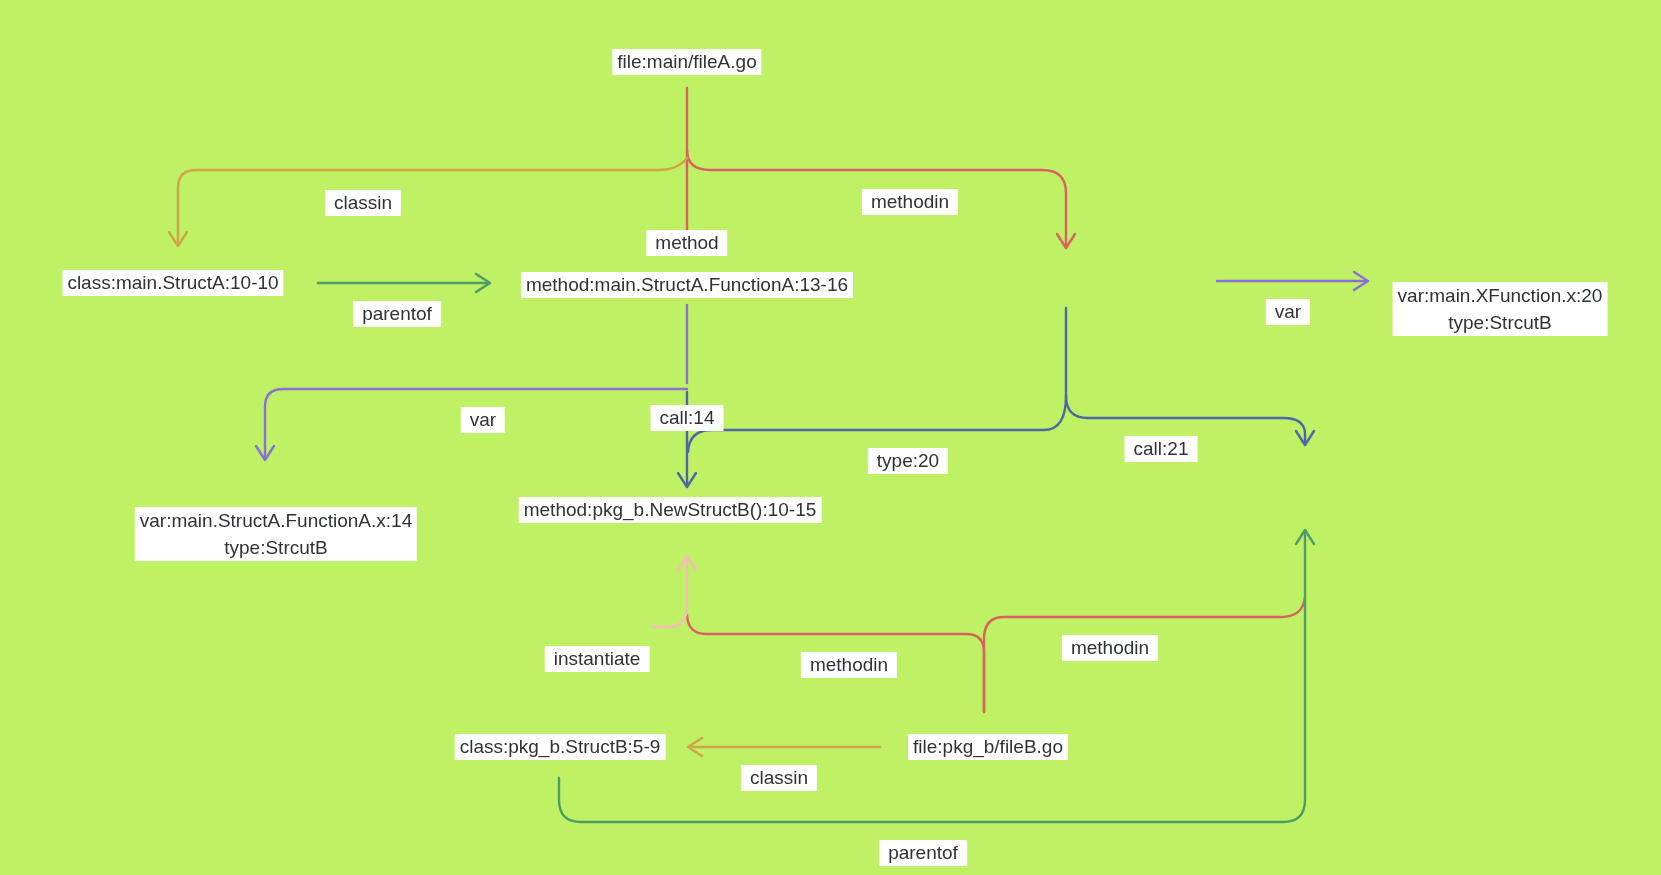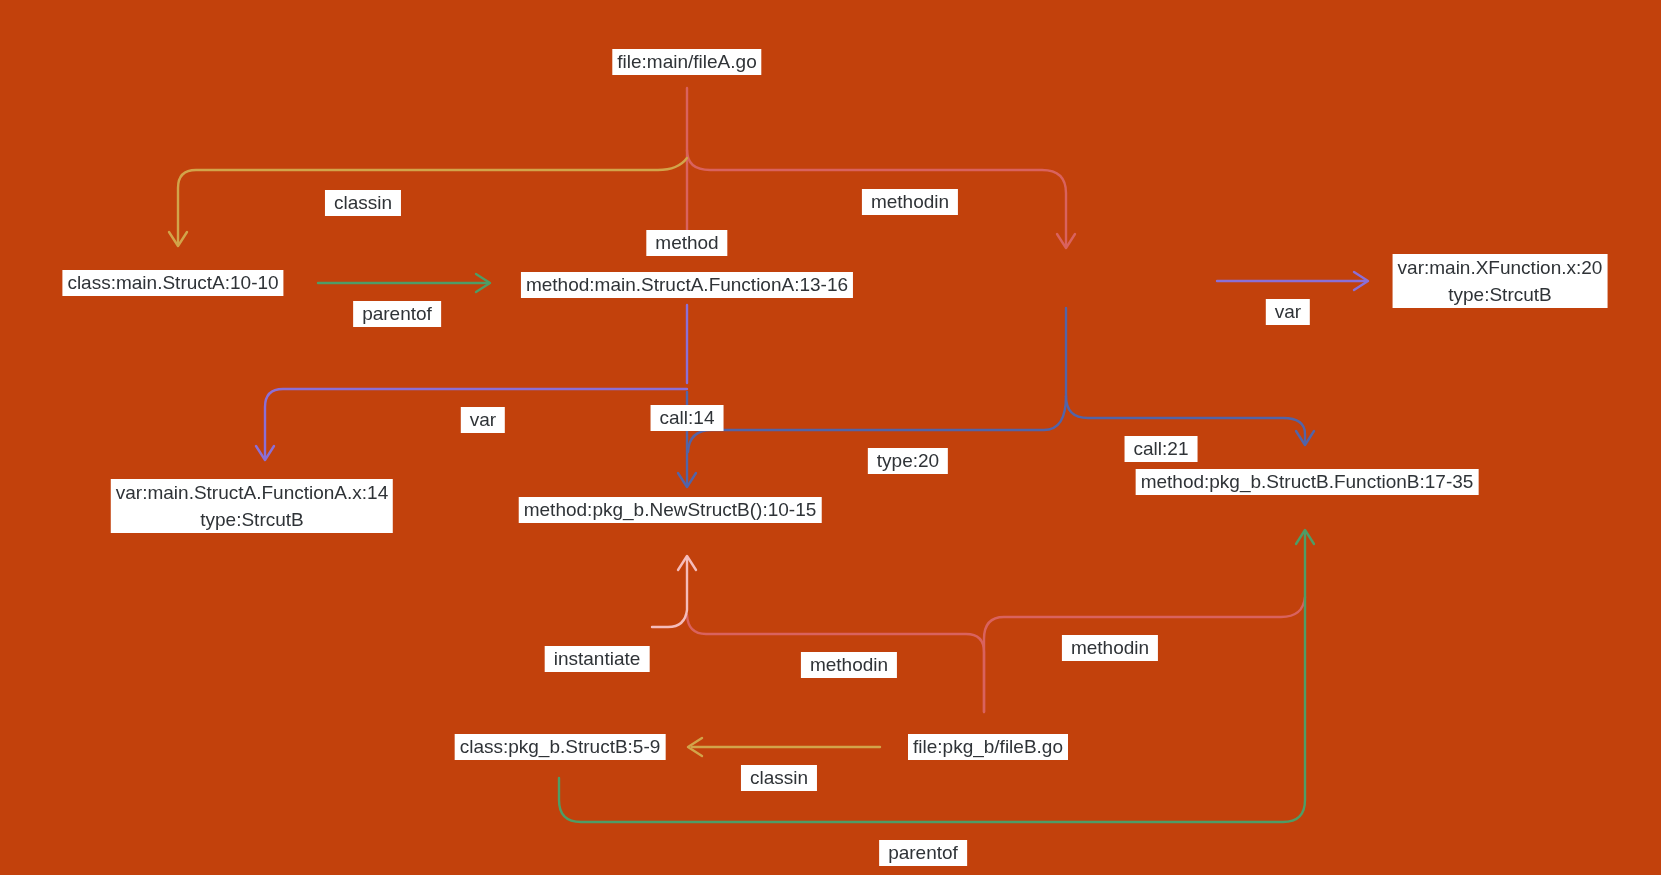--- a/index.html
+++ b/index.html
@@ -1,36 +1,36 @@
 <!DOCTYPE html>
 <html><head>
 <meta charset="utf-8">
 <style>
   html,body{margin:0;padding:0;background:#ffffff;}
   .canvas{
     position:relative;
     width:1661px;height:875px;
-    background:#c2410c;
+    background:#bef264;
     font-family:"Liberation Sans", sans-serif;
     overflow:hidden;
   }
   svg.edges{position:absolute;left:0;top:0;}
   .node, .edge-label{
     position:absolute;
     transform:translate(-50%,-50%);
     color:#2f3337;
     font-size:19px;
     line-height:26px;
     white-space:nowrap;
     background:#ffffff;
     text-align:center;
   }
   .edge-label{padding:0 9px;margin-top:31px;}
   .node{padding:0 5px;}
-  .node.two-line{line-height:27px;}
+  .node.two-line{line-height:27px;margin-top:28px;}
 </style>
 </head>
 <body>
 
 <div class="canvas">
 
   <svg class="edges" width="1661" height="875" viewBox="0 0 1661 875" fill="none" stroke-linecap="round" stroke-linejoin="round" stroke-width="2.4">
     <defs>
       <linearGradient id="pinkFade" x1="0" y1="0" x2="0" y2="1">
         <stop offset="0" stop-color="#f5bcbb"></stop>
@@ -87,27 +87,26 @@
 
   <div class="node" style="left:687px;top:62px">file:main/fileA.go</div>
   <div class="node" style="left:173px;top:283px">class:main.StructA:10-10</div>
   <div class="node" style="left:687px;top:285px">method:main.StructA.FunctionA:13-16</div>
 
   <div class="node two-line" style="left:1500px;top:281px">
     <div>var:main.XFunction.x:20</div>
     <div>type:StrcutB</div>
   </div>
 
-  <div class="node two-line" style="left:252px;top:506px">
+  <div class="node two-line" style="left:276px;top:506px">
     <div>var:main.StructA.FunctionA.x:14</div>
     <div>type:StrcutB</div>
   </div>
 
   <div class="node" style="left:670px;top:510px">method:pkg_b.NewStructB():10-15</div>
-  <div class="node" style="left:1307px;top:482px">method:pkg_b.StructB.FunctionB:17-35</div>
   <div class="node" style="left:560px;top:747px">class:pkg_b.StructB:5-9</div>
   <div class="node" style="left:988px;top:747px">file:pkg_b/fileB.go</div>
 
   <div class="edge-label" style="left:363px;top:172px">classin</div>
   <div class="edge-label" style="left:687px;top:212px">method</div>
   <div class="edge-label" style="left:910px;top:171px">methodin</div>
   <div class="edge-label" style="left:397px;top:283px">parentof</div>
   <div class="edge-label" style="left:1288px;top:281px">var</div>
   <div class="edge-label" style="left:483px;top:389px">var</div>
   <div class="edge-label" style="left:687px;top:387px">call:14</div>

